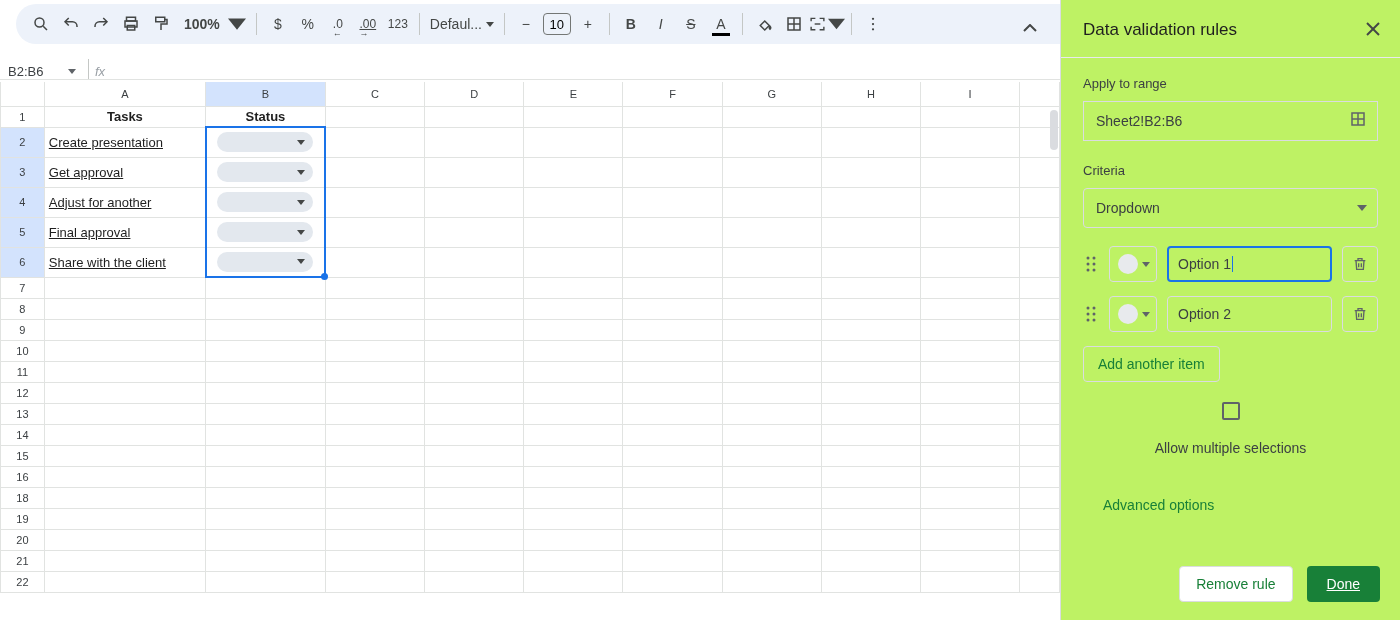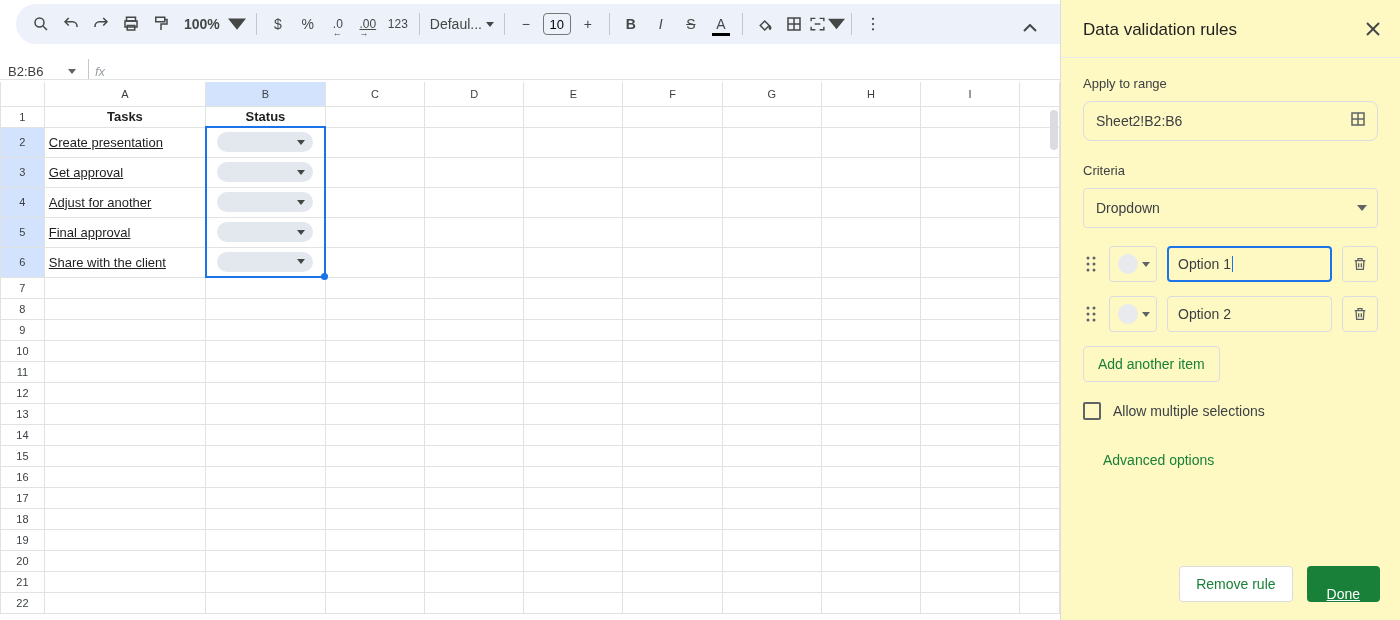--- a/index.html
+++ b/index.html
@@ -60,47 +60,47 @@
   .sel-handle { position:absolute; right:-4px; bottom:-4px; width:7px; height:7px; background:#1a73e8; border-radius:50%; }
 
   
   .vscroll { position:absolute; top:82px; right:340px; width:16px; bottom:0; }
   .vthumb { position:absolute; top:28px; right:2px; width:8px; height:40px; background:#dadce0; border-radius:4px; }
 
   
   .collapse-btn { position:absolute; top:14px; right:356px; width:28px; height:28px; display:flex; align-items:center; justify-content:center; color:#444746; }
 
   
-  .panel { position:absolute; top:0; right:0; width:340px; height:100%; border-left:1px solid #dadce0; background:#fef9c3; display:flex; flex-direction:column; }
+  .panel { position:absolute; top:0; right:0; width:340px; height:100%; border-left:1px solid #dadce0; background:#bef264; display:flex; flex-direction:column; }
   .panel-head { display:flex; align-items:center; justify-content:space-between; padding:18px 20px 16px 22px; border-bottom:1px solid #e8eaed; }
   .panel-title { font-size:17px; color:#1f1f1f; font-weight:400; }
   .panel-body { padding:18px 22px 0 22px; flex:1; overflow:auto; }
   .sect-label { font-size:13px; color:#3c4043; margin-bottom:10px; }
-  .range-box { display:flex; align-items:center; border:1px solid #dadce0; border-radius:8px; height:40px; padding:0 10px 0 12px; margin-bottom:22px; }
+  .range-box { display:flex; align-items:center; border:1px solid #dadce0; border-radius:0; height:40px; padding:0 10px 0 12px; margin-bottom:22px; }
   .range-box span { flex:1; font-size:14px; color:#3c4043; }
   .crit-select { display:flex; align-items:center; justify-content:space-between; border:1px solid #dadce0; border-radius:4px; height:40px; padding:0 10px 0 12px; font-size:14px; color:#3c4043; margin-bottom:18px; }
 
   .item-row { display:flex; align-items:center; gap:10px; margin-bottom:14px; }
   .drag-handle { color:#5f6368; width:16px; display:flex; justify-content:center; }
   .color-dot { width:20px; height:20px; border-radius:50%; background:#e8eaed; }
   .color-chip { display:flex; align-items:center; border:1px solid #dadce0; border-radius:4px; height:36px; padding:0 6px 0 8px; gap:4px; }
   .item-input { border:1px solid #dadce0; border-radius:4px; height:36px; flex:1; padding:0 10px; font-size:14px; color:#3c4043; display:flex; align-items:center; }
   .item-input.focused { border:2px solid #1a73e8; height:36px; padding:0 9px; }
   .del-btn { width:36px; height:36px; display:flex; align-items:center; justify-content:center; border:1px solid #dadce0; border-radius:4px; color:#5f6368; }
 
   .add-item { display:inline-flex; align-items:center; height:36px; border:1px solid #dadce0; border-radius:4px; padding:0 14px; font-size:14px; font-weight:500; color:#188038; margin-bottom:20px; }
 
-  .checkbox-row { display:flex; align-items:center; gap:12px; font-size:14px; color:#3c4043; margin-bottom:32px; }
+  .checkbox-row { display:flex; align-items:center; gap:20px; font-size:14px; color:#3c4043; margin-bottom:41px;flex-direction:column; }
   .checkbox { width:18px; height:18px; border:2px solid #5f6368; border-radius:2px; }
 
   .advanced { font-size:14px; font-weight:500; color:#188038; margin-left:20px; }
 
   .panel-foot { display:flex; justify-content:flex-end; gap:14px; padding:14px 20px 18px 20px; }
   .btn-outline { border:1px solid #dadce0; background:#fff; color:#188038; height:36px; padding:0 16px; border-radius:4px; font-size:14px; font-weight:500; display:flex; align-items:center; }
-  .btn-primary { background:#188038; color:#fff; height:36px; padding:0 20px; border-radius:4px; font-size:14px; font-weight:500; display:flex; align-items:flex-end;text-decoration:underline; }
+  .btn-primary { background:#188038; color:#fff; height:36px; padding:12px 20px; border-radius:4px; font-size:14px; font-weight:500; display:flex; align-items:center;text-decoration:underline; }
 
   .caret { display:inline-block; width:1px; height:16px; background:#1a73e8; margin-left:1px; vertical-align:middle; }
 </style>
 </head>
 <body>
 
 <div class="toolbar">
   <div class="tbtn">
       <svg viewBox="0 0 24 24" fill="none" stroke="currentColor" stroke-width="2">
         <circle cx="10" cy="10" r="6"></circle>
@@ -498,33 +498,20 @@
           <td></td>
           <td></td>
           <td></td>
           <td></td>
           <td></td>
           <td></td>
           <td></td>
           <td></td>
         </tr>
     <tr>
-          <td class="row-head">17</td>
-          <td></td>
-          <td></td>
-          <td></td>
-          <td></td>
-          <td></td>
-          <td></td>
-          <td></td>
-          <td></td>
-          <td></td>
-          <td></td>
-        </tr>
-    <tr>
           <td class="row-head">18</td>
           <td></td>
           <td></td>
           <td></td>
           <td></td>
           <td></td>
           <td></td>
           <td></td>
           <td></td>
           <td></td>

